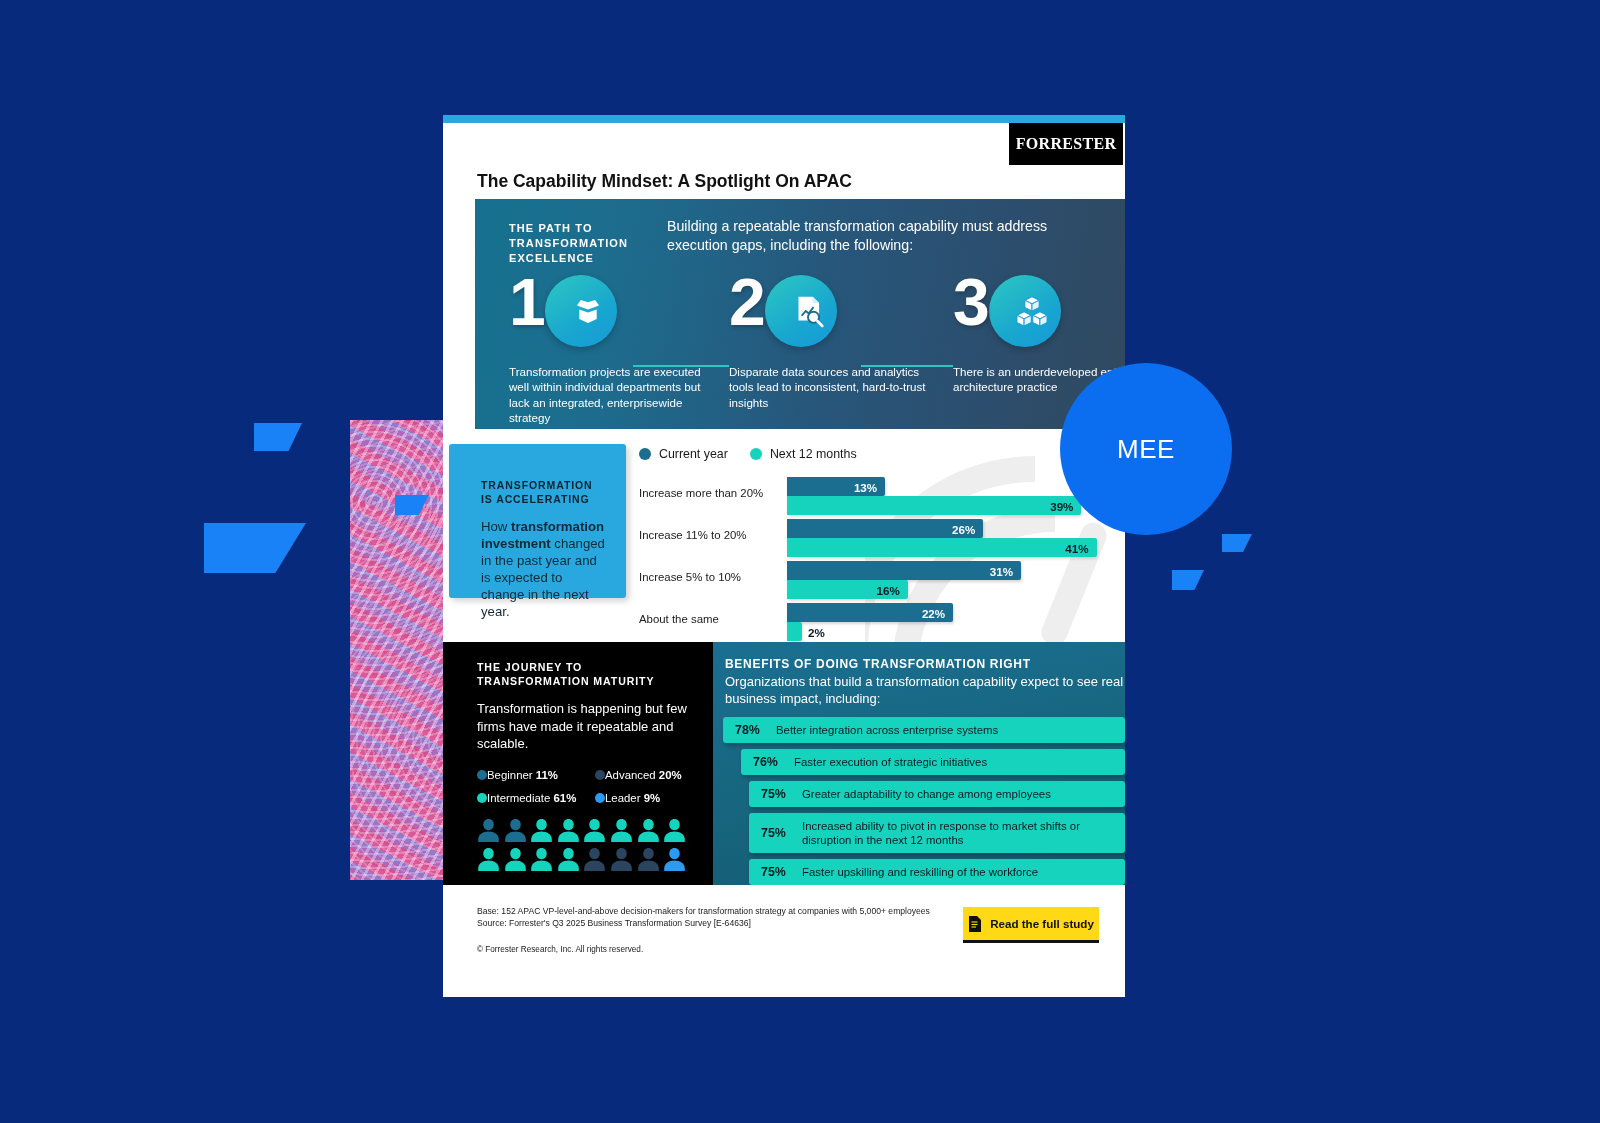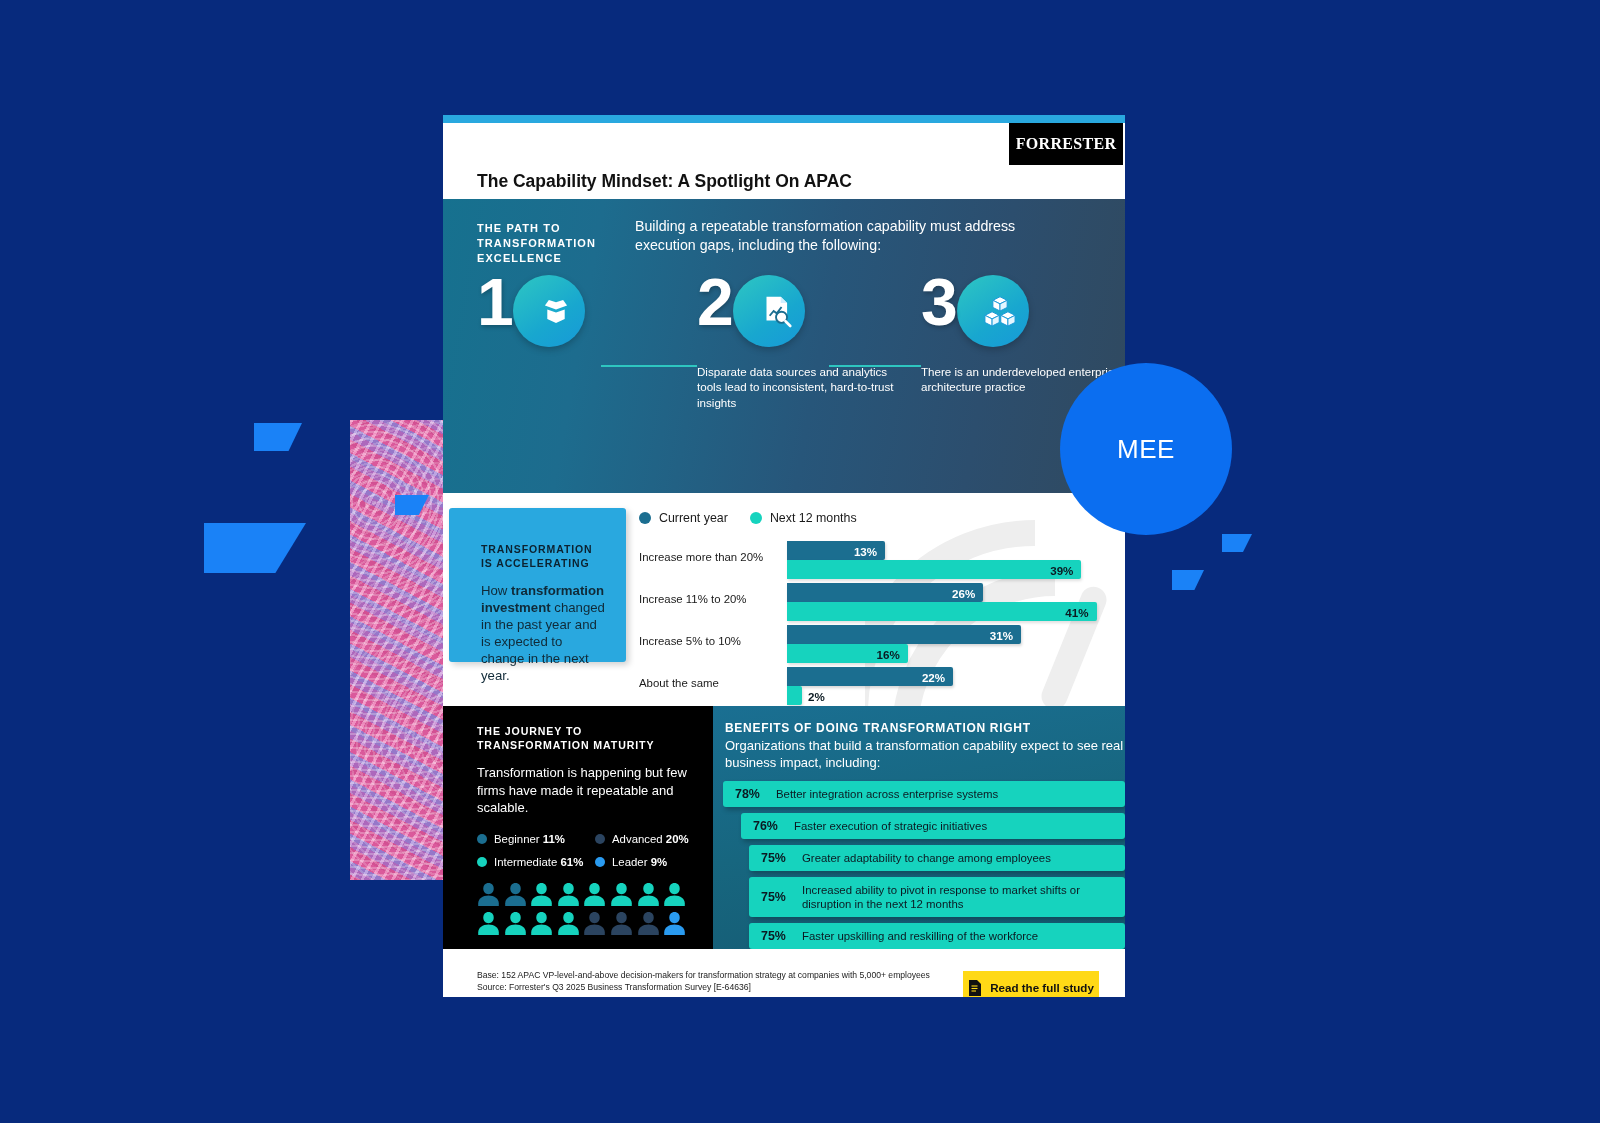--- a/index.html
+++ b/index.html
@@ -75,23 +75,24 @@
     font-weight: bold; font-size: 16px; letter-spacing: 0.3px;
     font-variant: small-caps;
   }
   .title {
     position: absolute; left: 34px; top: 48px;
     font-size: 17.5px; font-weight: bold; color: #111;
   }
 
   
   .path {
-    position: relative; height: 294px; padding: 18px 30px 0 34px;
+    position: relative; height: 230px; padding: 18px 30px 0 34px;
     background: linear-gradient(100deg, #16718f 0%, #1d6c8e 22%, #27567a 55%, #2c4e6e 78%, #30495f 100%);
     color: #fff;
+    margin-left: 32px;
   }
   .path-kicker {
     position: absolute; left: 34px; top: 22px; width: 150px;
     font-size: 11px; font-weight: bold; letter-spacing: 1.1px; line-height: 15px;
   }
   .path-lede {
     position: absolute; left: 192px; top: 18px; width: 400px;
     font-size: 14.2px; line-height: 19px; font-weight: 300;
   }
 
@@ -164,21 +165,21 @@
 
   
   .lower { position: relative; height: 243px; display: flex; }
   .journey {
     width: 270px; background: #000; color: #fff; padding: 18px 18px 0 34px;
     position: relative; overflow: hidden;
   }
   .j-kicker { font-size: 10.6px; font-weight: bold; letter-spacing: 0.9px; line-height: 14px; }
   .j-body { margin-top: 12px; font-size: 13px; line-height: 17.5px; font-weight: 300; }
   .j-legend { margin-top: 16px; display: grid; grid-template-columns: 118px auto; row-gap: 11px; }
-  .jl { display: flex; align-items: center; gap: 7px; font-size: 11.4px; font-weight: 300; }
+  .jl { display: flex; align-items: center; gap: 0; font-size: 11.4px; font-weight: 300; }
   .jl b { font-weight: bold; }
   .jl .d { width: 10px; height: 10px; border-radius: 50%; }
 
   .people { margin-top: 14px; width: 216px; }
   .prow { display: flex; gap: 3.6px; margin-bottom: 4px; }
 
   .benefits {
     flex: 1; background: linear-gradient(170deg, #1a6f92 0%, #17667f 50%, #155b73 100%);
     padding: 15px 0 0 10px; position: relative; color: #fff;
   }
@@ -247,20 +248,21 @@
                 <g fill="#ffffff">
                   <path d="M24 22 L10 17 L15 10 L24 13 Z"></path>
                   <path d="M24 22 L38 17 L33 10 L24 13 Z"></path>
                   <path d="M24 26 L13 22 L13 34 L24 39 Z"></path>
                   <path d="M24 26 L35 22 L35 34 L24 39 Z"></path>
                 </g>
               </svg>
             </div>
             <div class="num">1</div>
           </div>
+          <div class="step-txt">Transformation projects are executed well within individual departments but lack an integrated, enterprisewide strategy</div>
         </div>
 
         <div class="step s2">
           <div class="numwrap">
             <div class="circ">
               <svg class="icon-svg" viewBox="0 0 48 48">
                 <g fill="#ffffff">
                   <path d="M12 6 h18 l8 8 v22 h-26 Z"></path>
                   <path d="M30 6 v8 h8 Z" fill="#cfefff"></path>
                 </g>

